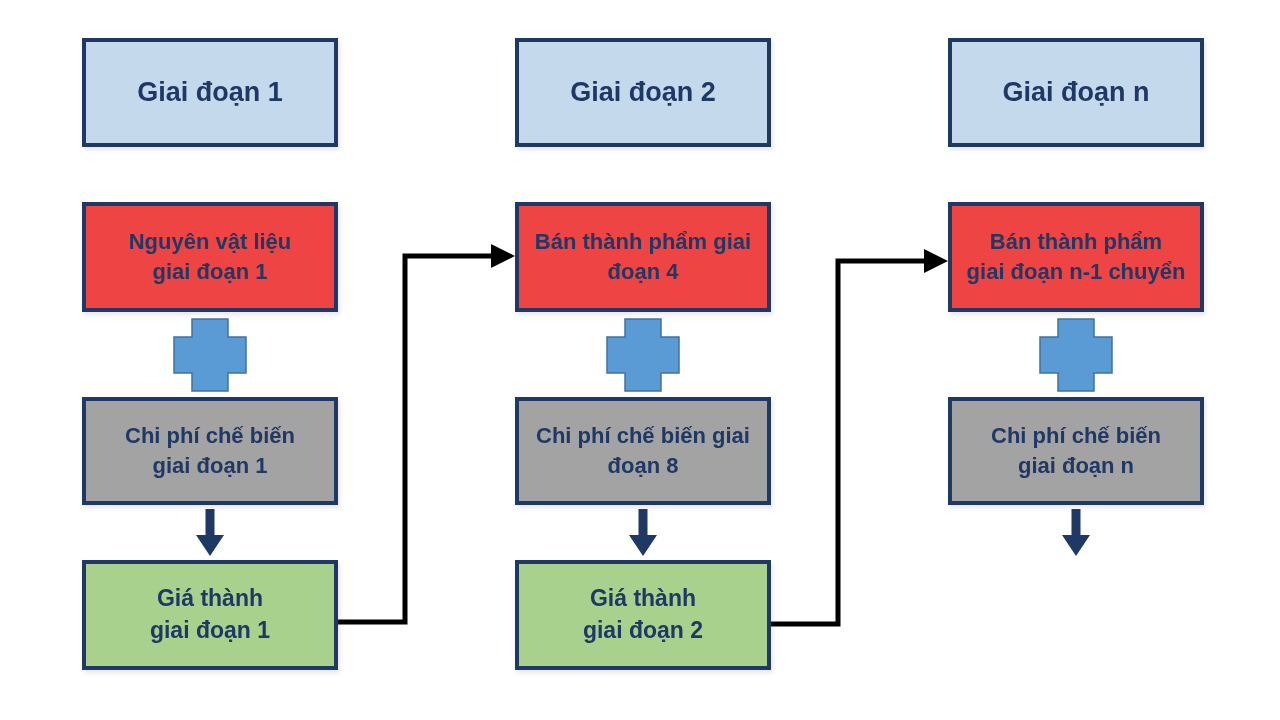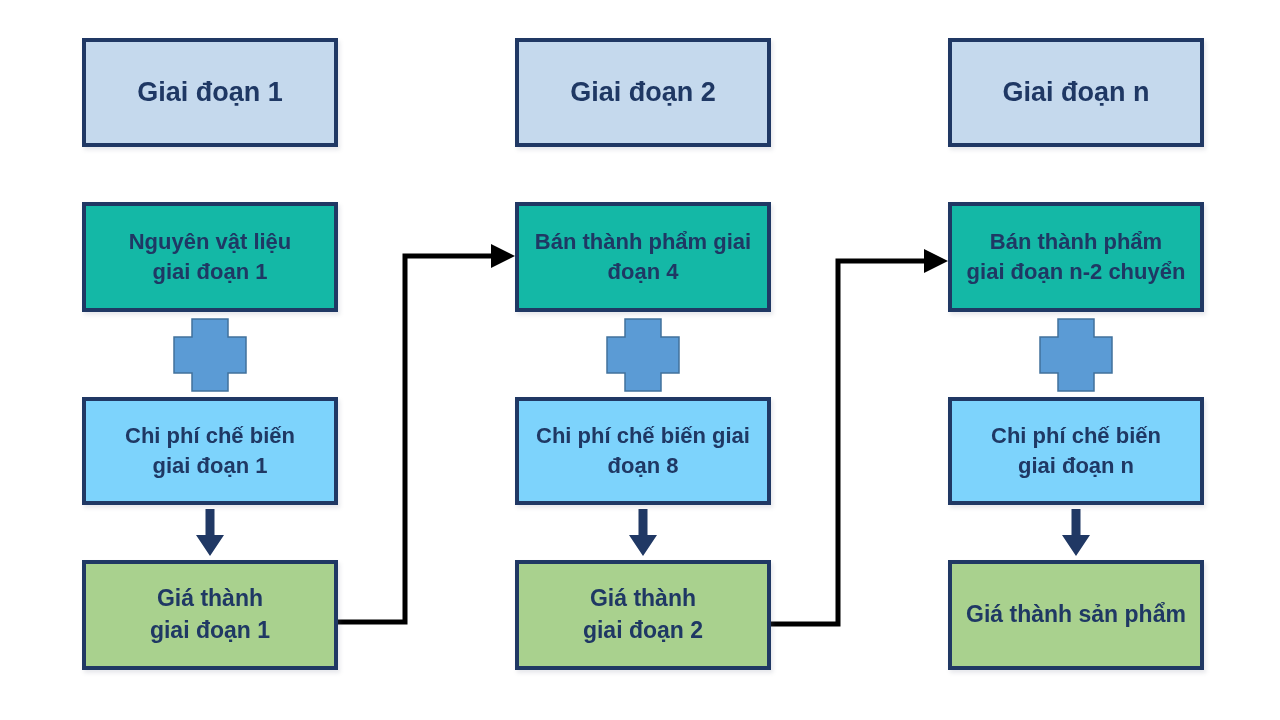--- a/index.html
+++ b/index.html
@@ -51,27 +51,27 @@
   }
   .box.header {
     top: 38px;
     height: 109px;
     background: #c5d9ed;
     font-size: 27px;
   }
   .box.material {
     top: 202px;
     height: 110px;
-    background: #14b8a6;
+    background: #ef4444;
     font-size: 22px;
   }
   .box.cost {
     top: 397px;
     height: 108px;
-    background: #7dd3fc;
+    background: #a3a3a3;
     font-size: 22px;
   }
   .box.result {
     top: 560px;
     height: 110px;
     background: #a9d18e;
     font-size: 23px;
   }
   .plus {
     position: absolute;
@@ -134,25 +134,24 @@
     <svg class="downarrow" viewBox="0 0 28 47">
       <path d="M9.5 0 h9 v26 h9.5 L14 47 L0 26 h9.5 Z" fill="#203864"></path>
     </svg>
     <div class="box result">Giá thành
 giai đoạn 2</div>
   </div>
 
   <div class="col c3">
     <div class="box header">Giai đoạn n</div>
     <div class="box material">Bán thành phẩm
-giai đoạn n-2 chuyển</div>
+giai đoạn n-1 chuyển</div>
     <svg class="plus" viewBox="0 0 74 74">
       <polygon points="19,1 55,1 55,19 73,19 73,55 55,55 55,73 19,73 19,55 1,55 1,19 19,19" fill="#5b9bd5" stroke="#41719c" stroke-width="1.5"></polygon>
     </svg>
     <div class="box cost">Chi phí chế biến
 giai đoạn n</div>
     <svg class="downarrow" viewBox="0 0 28 47">
       <path d="M9.5 0 h9 v26 h9.5 L14 47 L0 26 h9.5 Z" fill="#203864"></path>
     </svg>
-    <div class="box result">Giá thành sản phẩm</div>
   </div>
 
 </div>
 
 </body></html>

